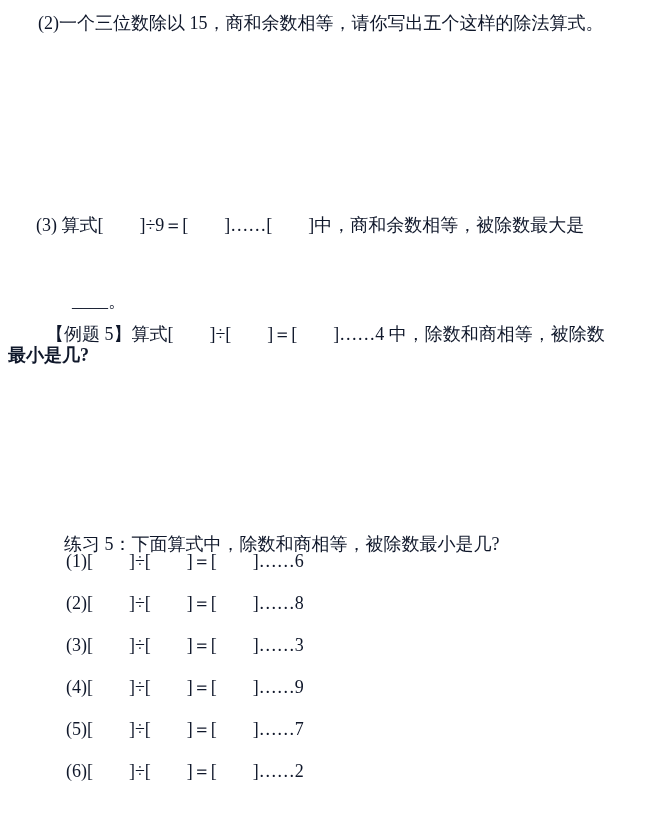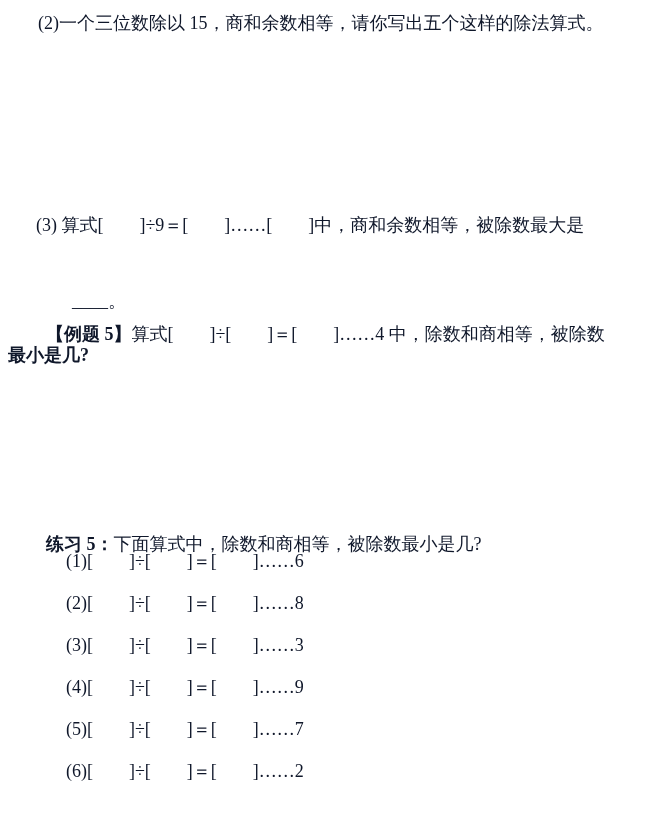--- a/index.html
+++ b/index.html
@@ -15,29 +15,29 @@
     color: #0f172a;
     font-family: "Liberation Serif", "DejaVu Serif", serif;
     font-size: 18px;
     line-height: 22px;
     overflow: hidden;
   }
   .line {
     position: absolute;
     white-space: pre;
   }
-  .bold { font-weight: bold; }
+  .bold { font-weight: normal; }
 
   
   .q2-line        { top: 12px;  left: 38px; }
   .q3-line1       { top: 214px; left: 36px; }
   .q3-line2       { top: 258px; left: 72px; margin-top: 32px; }
   .ex5-line1      { top: 301px; left: 28px; }
   .ex5-line2      { top: 344px; left: 8px; font-weight: bold; }
-  .pr5-intro      { top: 511px; left: 28px; }
+  .pr5-intro      { top: 511px; left: 46px; }
   .pr5-list       { position: absolute; top: 540px; left: 66px; }
   .pr5-item       { height: 42px; line-height: 42px; white-space: pre; }
 </style>
 </head>
 <body>
 
 <div class="page">
 
   <div class="line q2-line">(2)一个三位数除以 15，商和余数相等，请你写出五个这样的除法算式。</div>
 

